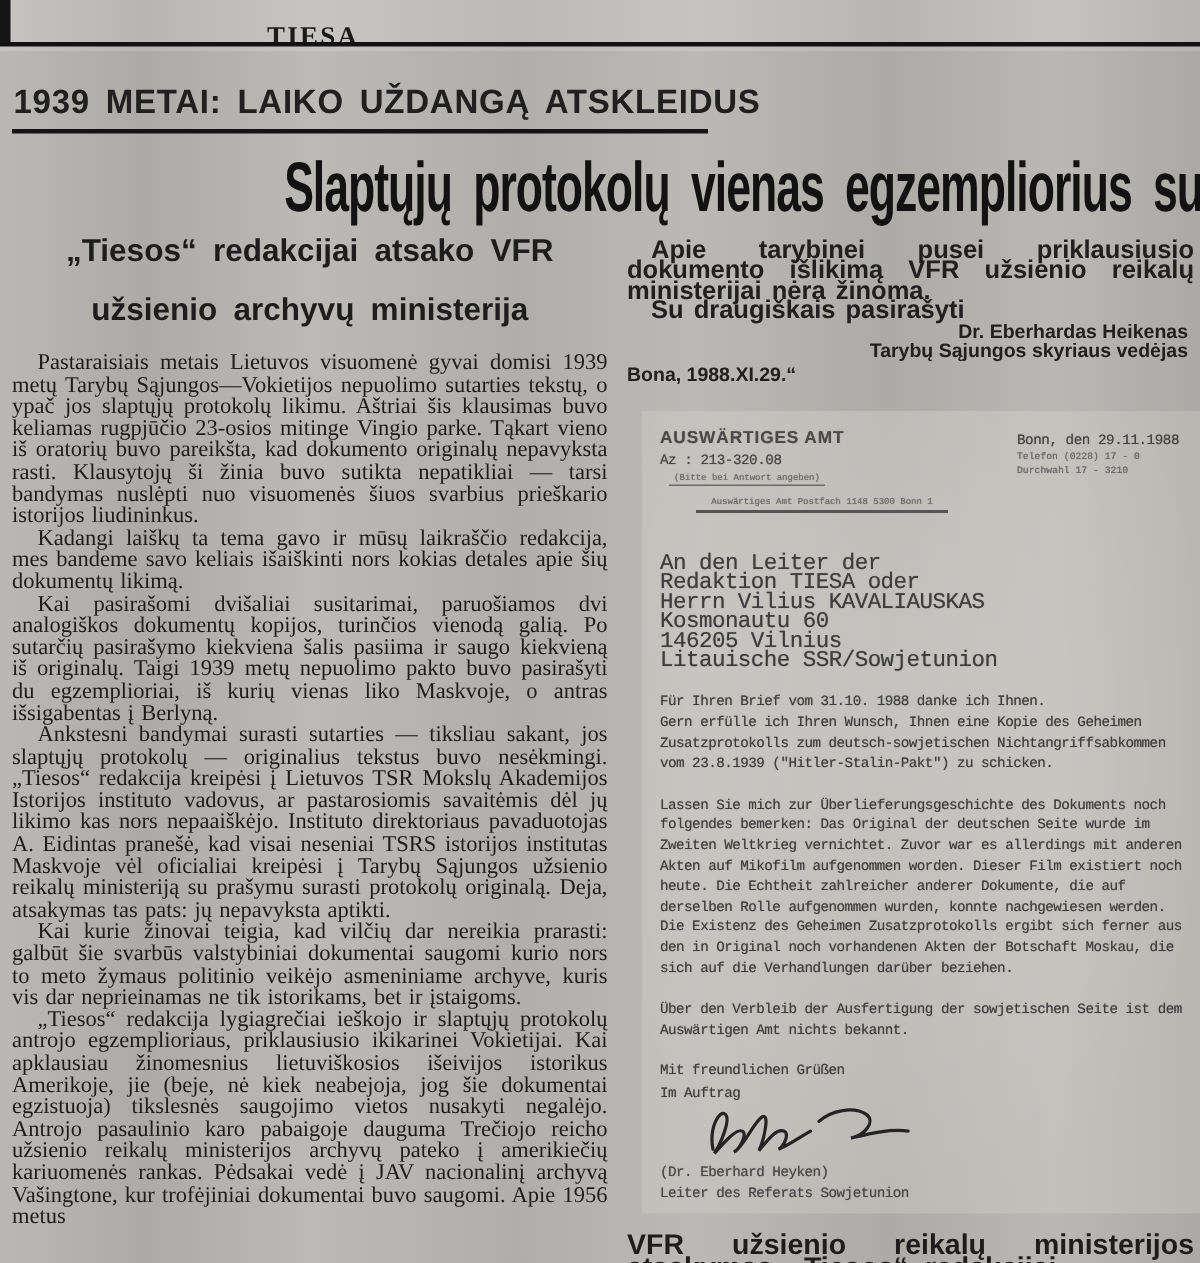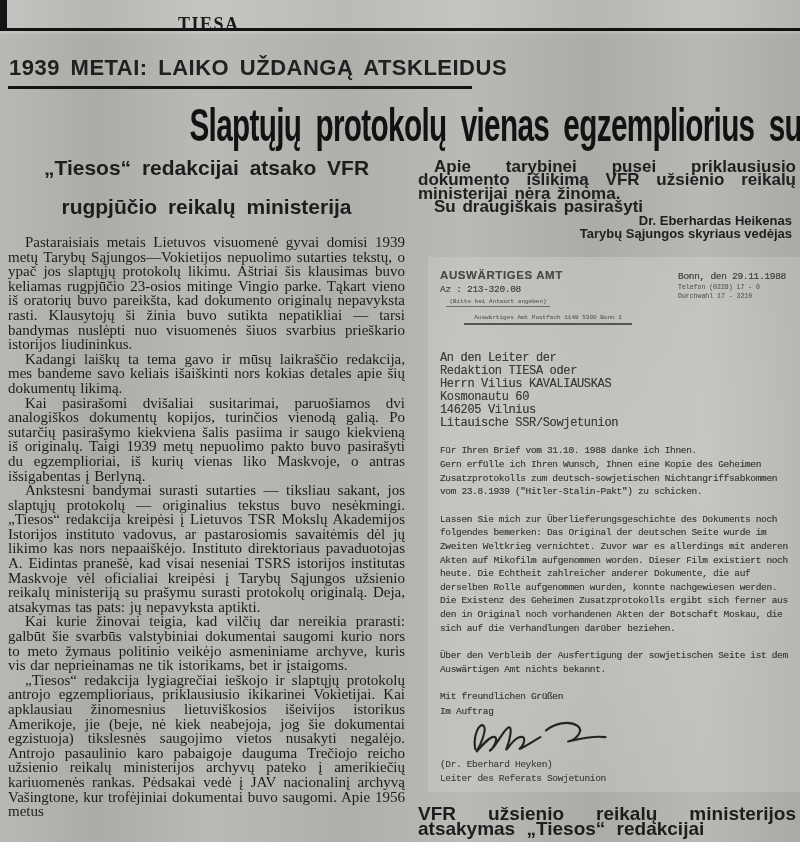--- a/index.html
+++ b/index.html
@@ -57,21 +57,21 @@
   .lh-sender{font-family:"Liberation Sans",sans-serif;font-weight:700;font-size:11.5px;
     letter-spacing:.6px;color:#4b4b4b;}
   .lh-ref{font-size:9.5px;letter-spacing:-.3px;margin-top:3px;color:#474747;}
   .lh-note{font-size:6px;color:#6e6e6e;filter:blur(.35px);width:104px;text-align:center;
     border-bottom:1px solid #6a6a6a;margin:3px 0 0 6px;padding-bottom:1px;}
   .lh-addr{font-size:6px;color:#6e6e6e;filter:blur(.35px);width:168px;text-align:center;
     border-bottom:2px solid #555;margin:7px 0 0 24px;padding-bottom:2px;}
   .lh-right{text-align:left;padding-top:2px;min-width:118px;}
   .lh-date{font-size:9.5px;letter-spacing:-.3px;color:#414141;}
   .lh-phone,.lh-ext{font-size:6.5px;color:#6a6a6a;filter:blur(.3px);margin-top:2px;}
-  .recipient{margin-top:27px;font-size:12px;letter-spacing:-.35px;line-height:13px;color:#3d3d3d;}
+  .recipient{margin-top:27px;font-size:15px;letter-spacing:-.35px;line-height:13px;color:#3d3d3d;}
   .letter-body p{margin:14px 0 0;font-size:9.5px;letter-spacing:-.35px;line-height:13.6px;
     white-space:pre-line;color:#3d3d3d;}
   .letter-closing{margin-top:13px;font-size:9.5px;letter-spacing:-.35px;line-height:15px;color:#3d3d3d;}
   .signature{margin:-4px 0 -8px 26px;}
   .signatory{font-size:9.5px;letter-spacing:-.35px;line-height:14px;color:#474747;}
   
   .response-head{margin:15px 0 0;font-family:"Liberation Sans",sans-serif;font-weight:700;
     font-size:19px;line-height:14.5px;word-spacing:6px;text-align:justify;color:#1d1d1d;}
 </style>
 </head>
@@ -88,38 +88,39 @@
 
   <div class="kicker">1939 METAI: LAIKO UŽDANGĄ ATSKLEIDUS</div>
   <div class="kicker-rule"></div>
 
   <h1 class="headline">
     <span>Slaptųjų protokolų vienas egzempliorius sunaikintas</span>
   </h1>
 
   <section class="col-left">
     <h2 class="subhead first">„Tiesos“ redakcijai atsako VFR</h2>
-    <h2 class="subhead second">rugpjūčio reikalų ministerija</h2>
+    <h2 class="subhead second">užsienio archyvų ministerija</h2>
     <div class="body-copy">
       <p>Pastaraisiais metais Lietuvos visuomenė gyvai domisi 1939 metų Tarybų Sąjungos—Vokietijos nepuolimo sutarties tekstų, o ypač jos slaptųjų protokolų likimu. Aštriai šis klausimas buvo keliamas rugpjūčio 23-osios mitinge Vingio parke. Tąkart vieno iš oratorių buvo pareikšta, kad dokumento originalų nepavyksta rasti. Klausytojų ši žinia buvo sutikta nepatikliai — tarsi bandymas nuslėpti nuo visuomenės šiuos svarbius prieškario istorijos liudininkus.</p>
       <p>Kadangi laiškų ta tema gavo ir mūsų laikraščio redakcija, mes bandeme savo keliais išaiškinti nors kokias detales apie šių dokumentų likimą.</p>
       <p>Kai pasirašomi dvišaliai susitarimai, paruošiamos dvi analogiškos dokumentų kopijos, turinčios vienodą galią. Po sutarčių pasirašymo kiekviena šalis pasiima ir saugo kiekvieną iš originalų. Taigi 1939 metų nepuolimo pakto buvo pasirašyti du egzemplioriai, iš kurių vienas liko Maskvoje, o antras išsigabentas į Berlyną.</p>
       <p>Ankstesni bandymai surasti sutarties — tiksliau sakant, jos slaptųjų protokolų — originalius tekstus buvo nesėkmingi. „Tiesos“ redakcija kreipėsi į Lietuvos TSR Mokslų Akademijos Istorijos instituto vadovus, ar pastarosiomis savaitėmis dėl jų likimo kas nors nepaaiškėjo. Instituto direktoriaus pavaduotojas A. Eidintas pranešė, kad visai neseniai TSRS istorijos institutas Maskvoje vėl oficialiai kreipėsi į Tarybų Sąjungos užsienio reikalų ministeriją su prašymu surasti protokolų originalą. Deja, atsakymas tas pats: jų nepavyksta aptikti.</p>
       <p>Kai kurie žinovai teigia, kad vilčių dar nereikia prarasti: galbūt šie svarbūs valstybiniai dokumentai saugomi kurio nors to meto žymaus politinio veikėjo asmeniniame archyve, kuris vis dar neprieinamas ne tik istorikams, bet ir įstaigoms.</p>
       <p>„Tiesos“ redakcija lygiagrečiai ieškojo ir slaptųjų protokolų antrojo egzemplioriaus, priklausiusio ikikarinei Vokietijai. Kai apklausiau žinomesnius lietuviškosios išeivijos istorikus Amerikoje, jie (beje, nė kiek neabejoja, jog šie dokumentai egzistuoja) tikslesnės saugojimo vietos nusakyti negalėjo. Antrojo pasaulinio karo pabaigoje dauguma Trečiojo reicho užsienio reikalų ministerijos archyvų pateko į amerikiečių kariuomenės rankas. Pėdsakai vedė į JAV nacionalinį archyvą Vašingtone, kur trofėjiniai dokumentai buvo saugomi. Apie 1956 metus</p>
     </div>
   </section>
 
   <section class="col-right">
 
     <div class="lead">
       <p class="lead-text">Apie tarybinei pusei priklausiusio dokumento išlikimą VFR užsienio reikalų ministerijai nėra žinoma.</p>
       <p class="lead-closing">Su draugiškais pasirašyti</p>
       <div class="lead-signoff">Dr. Eberhardas Heikenas</div>
       <div class="lead-signoff">Tarybų Sąjungos skyriaus vedėjas</div>
+      <div class="lead-date">Bona, 1988.XI.29.“</div>
     </div>
 
     <div class="letter">
       <div class="letterhead">
         <div class="lh-left">
           <div class="lh-sender">AUSWÄRTIGES AMT</div>
           <div class="lh-ref">Az : 213-320.08</div>
           <div class="lh-note">(Bitte bei Antwort angeben)</div>
           <div class="lh-addr">Auswärtiges Amt   Postfach 1148   5300 Bonn 1</div>
         </div>

